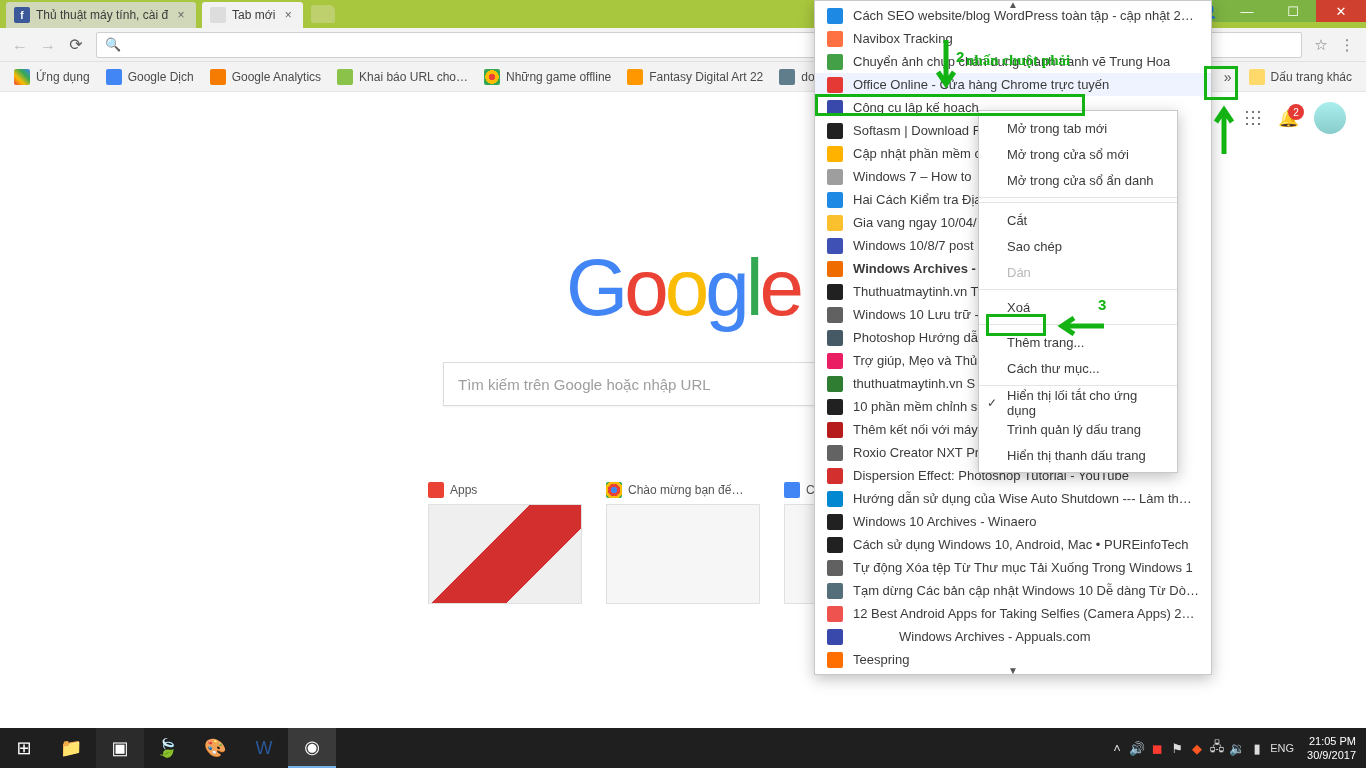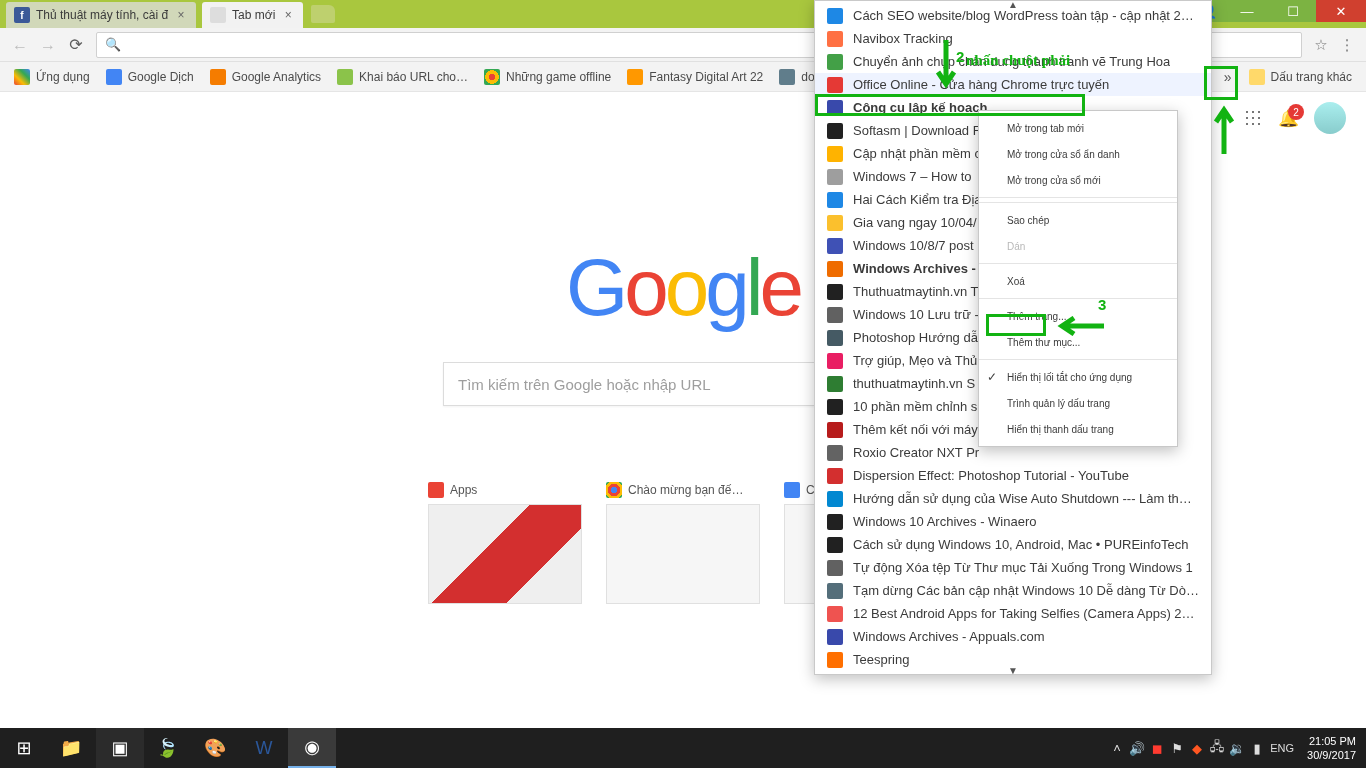--- a/index.html
+++ b/index.html
@@ -73,21 +73,21 @@
 .tbody{width:154px;height:100px;border:1px solid #e0e0e0;background:#f6f6f6;}
 
 
 .droplist{position:absolute; left:814px; top:0px; width:398px; background:#fff; border:1px solid #c9c9c9; box-shadow:0 4px 14px rgba(0,0,0,.25); font-size:13px; color:#3b3b3b; z-index:50; padding:3px 0;}
 .dropscroll{position:absolute;left:50%;top:-2px;transform:translateX(-50%);font-size:10px;color:#555;}
 .dropitem{display:flex;align-items:center;height:23px;padding:0 12px;white-space:nowrap;overflow:hidden;text-overflow:ellipsis;cursor:pointer;}
 .dropitem .dico{width:16px;height:16px;margin-right:10px;border-radius:2px;flex-shrink:0;}
 .dropitem.sel{background:#eef3ff;}
 
 
-.ctxmenu{position:absolute; left:978px; top:110px; width:200px; background:#fff; border:1px solid #c8c8c8; box-shadow:0 4px 14px rgba(0,0,0,.25); font-size:10px; color:#3b3b3b; z-index:60; padding:4px 0;}
+.ctxmenu{position:absolute; left:978px; top:110px; width:200px; background:#fff; border:1px solid #c8c8c8; box-shadow:0 4px 14px rgba(0,0,0,.25); font-size:13px; color:#3b3b3b; z-index:60; padding:4px 0;}
 .ctxitem{height:26px;display:flex;align-items:center;padding:0 16px 0 28px;cursor:pointer;position:relative;}
 .ctxitem.dis{color:#b8b8b8;}
 .ctxsep{height:1px;background:#e4e4e4;margin:4px 0;}
 .ctxcheck::before{content:"✓";position:absolute;left:8px;color:#444;font-size:12px;}
 
 
 .annot{position:absolute;border:3px solid #12b312;z-index:80;}
 .annotlabel{position:absolute;color:#12b312;font-weight:bold;font-size:15px;z-index:81;}
 .greenarrow{position:absolute;z-index:81;}
 
@@ -228,21 +228,21 @@
       <div class="dropitem">
         <span class="dico" style="background: rgb(67, 160, 71);"></span>
         <span style="overflow: hidden; text-overflow: ellipsis;">Chuyển ảnh chụp chân dung thành tranh vẽ Trung Hoa</span>
       </div>
       <div class="dropitem sel">
         <span class="dico" style="background: rgb(229, 57, 53);"></span>
         <span style="overflow: hidden; text-overflow: ellipsis;">Office Online - Cửa hàng Chrome trực tuyến</span>
       </div>
       <div class="dropitem">
         <span class="dico" style="background: rgb(57, 73, 171);"></span>
-        <span style="overflow: hidden; text-overflow: ellipsis; font-weight: bold;">Công cụ lập kế hoạch</span>
+        <span style="overflow: hidden; text-overflow: ellipsis;">Công cụ lập kế hoạch</span>
       </div>
       <div class="dropitem">
         <span class="dico" style="background: rgb(33, 33, 33);"></span>
         <span style="overflow: hidden; text-overflow: ellipsis;">Softasm | Download F</span>
       </div>
       <div class="dropitem">
         <span class="dico" style="background: rgb(255, 179, 0);"></span>
         <span style="overflow: hidden; text-overflow: ellipsis;">Cập nhật phần mềm c</span>
       </div>
       <div class="dropitem">
@@ -320,43 +320,44 @@
       <div class="dropitem">
         <span class="dico" style="background: rgb(84, 110, 122);"></span>
         <span style="overflow: hidden; text-overflow: ellipsis;">Tạm dừng Các bản cập nhật Windows 10 Dễ dàng Từ Dòng lệ…</span>
       </div>
       <div class="dropitem">
         <span class="dico" style="background: rgb(239, 83, 80);"></span>
         <span style="overflow: hidden; text-overflow: ellipsis;">12 Best Android Apps for Taking Selfies (Camera Apps) 2017</span>
       </div>
       <div class="dropitem">
         <span class="dico" style="background: rgb(57, 73, 171);"></span>
-        <span style="overflow: hidden; text-overflow: ellipsis;">Windows Archives - Appuals.com</span>
+        <span style="overflow: hidden; text-overflow: ellipsis; margin-left: 46px;">Windows Archives - Appuals.com</span>
       </div>
       <div class="dropitem">
         <span class="dico" style="background: rgb(255, 111, 0);"></span>
         <span style="overflow: hidden; text-overflow: ellipsis;">Teespring</span>
       </div>
     </div>
   <div class="dropscroll" style="top:auto;bottom:-2px">▼</div>
 </div>
 
 <div class="ctxmenu">
   <div class="ctxitem">Mở trong tab mới</div>
+  <div class="ctxitem">Mở trong cửa sổ mới</div>
   <div class="ctxitem">Mở trong cửa sổ ẩn danh</div>
-  <div class="ctxitem">Mở trong cửa sổ mới</div>
   <div class="ctxsep"></div>
   <div class="ctxsep"></div>
+  <div class="ctxitem">Cắt</div>
   <div class="ctxitem">Sao chép</div>
   <div class="ctxitem dis">Dán</div>
   <div class="ctxsep"></div>
   <div class="ctxitem">Xoá</div>
   <div class="ctxsep"></div>
   <div class="ctxitem">Thêm trang...</div>
-  <div class="ctxitem">Thêm thư mục...</div>
+  <div class="ctxitem">Cách thư mục...</div>
   <div class="ctxsep"></div>
   <div class="ctxitem ctxcheck">Hiển thị lối tắt cho ứng dụng</div>
   <div class="ctxitem">Trình quản lý dấu trang</div>
   <div class="ctxitem">Hiển thị thanh dấu trang</div>
 </div>
 
 <div class="annot" style="left:815px;top:94px;width:270px;height:22px"></div>
 <div class="annot" style="left:986px;top:314px;width:60px;height:22px"></div>
 <div class="annot" style="left:1204px;top:66px;width:34px;height:34px"></div>
 <svg class="greenarrow" style="left:934px;top:40px" width="24" height="54">

